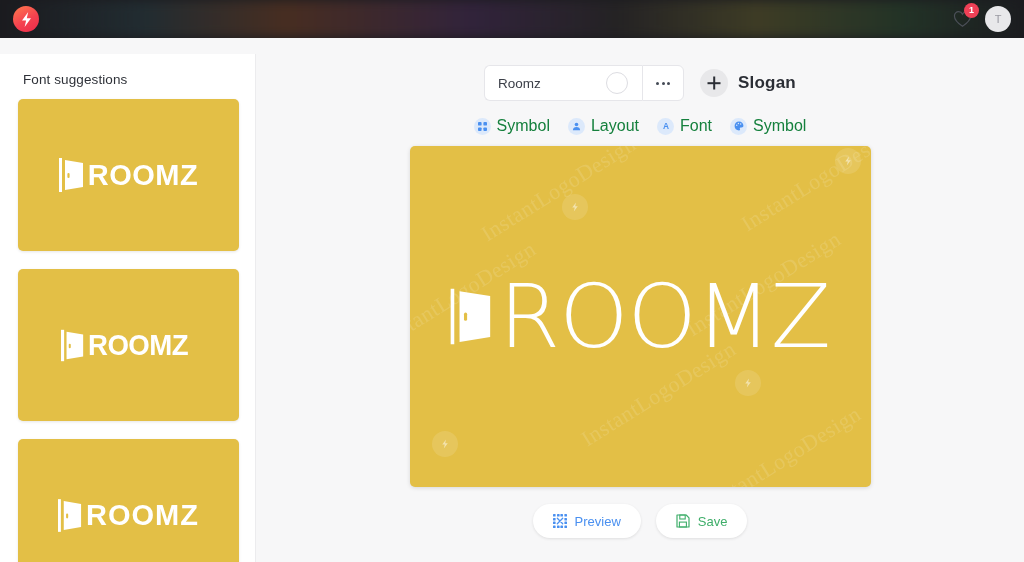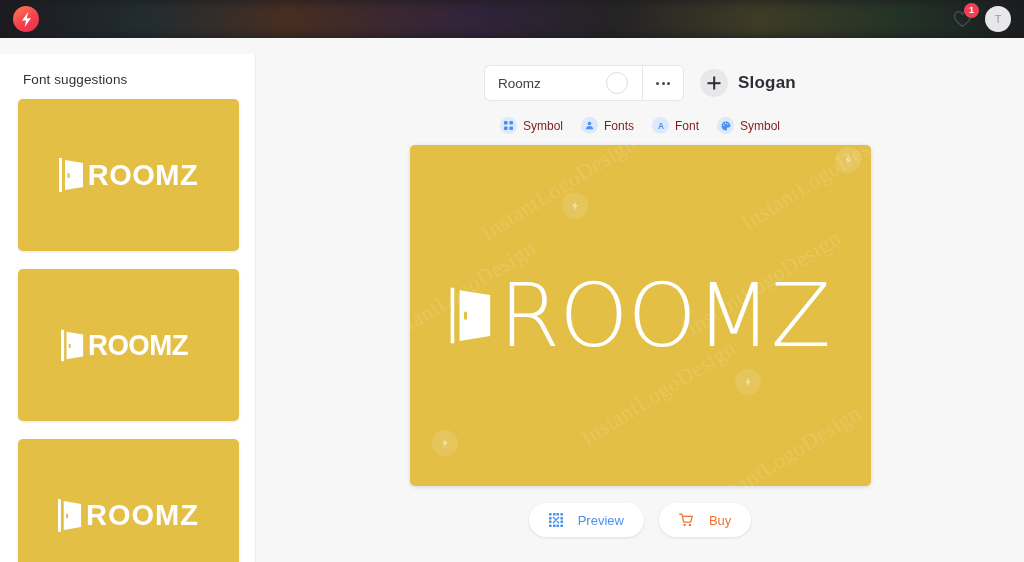--- a/index.html
+++ b/index.html
@@ -157,21 +157,21 @@
     gap: 18px; margin-top: 16px;
   }
   .tab { display: flex; align-items: center; gap: 6px; cursor: pointer; }
   .tab-ico {
     width: 17px; height: 17px; border-radius: 50%;
     background: #dce9fb; color: #4a90f0;
     display: flex; align-items: center; justify-content: center;
     flex: none;
   }
   .tab-ico svg { display: block; }
-  .tab-label { font-size: 12px; color: #7f1d1d; }
+  .tab-label { font-size: 16px; color: #15803d; }
 
   .canvas {
     width: 461px; height: 341px;
     margin: 11px auto 0;
     background: #e3bf46;
     border-radius: 5px;
     position: relative; overflow: hidden;
     box-shadow: 0 1px 4px rgba(0,0,0,.13);
   }
   .watermark { position: absolute; inset: 0; pointer-events: none; }
@@ -196,21 +196,21 @@
     letter-spacing: -1px; line-height: .92;
     font-family: "DejaVu Sans", sans-serif;
     white-space: nowrap;
   }
 
   .actions-row {
     display: flex; align-items: center; justify-content: center;
     gap: 15px; margin-top: 17px;
   }
   .pill {
-    display: flex; align-items: center; gap: 15px;
+    display: flex; align-items: center; gap: 8px;
     height: 34px; padding: 0 20px;
     background: #fff; border: 0; border-radius: 17px;
     cursor: pointer;
     box-shadow: 0 1px 3px rgba(0,0,0,.10);
     font-family: "Liberation Sans", sans-serif;
     font-size: 13px;
   }
   .pill svg { display: block; flex: none; }
   .pill-preview { color: #4a90f0; }
   .pill-save    { color: #3fae6a; }
@@ -317,21 +317,21 @@
         <span class="tab-label">Symbol</span>
       </div>
 
       <div class="tab">
         <span class="tab-ico">
           <svg width="9" height="9" viewBox="0 0 12 12" aria-hidden="true">
             <circle cx="6" cy="3.4" r="2.4" fill="#4a90f0"></circle>
             <path d="M1.2 11 C1.2 8.1 3.3 6.6 6 6.6 C8.7 6.6 10.8 8.1 10.8 11 Z" fill="#4a90f0"></path>
           </svg>
         </span>
-        <span class="tab-label">Fonts</span>
+        <span class="tab-label">Layout</span>
       </div>
 
       <div class="tab">
         <span class="tab-ico">
           <svg width="10" height="10" viewBox="0 0 12 12" aria-hidden="true">
             <text x="6" y="9.6" text-anchor="middle" font-family="Liberation Sans, sans-serif" font-size="10" font-weight="bold" fill="#4a90f0">A</text>
           </svg>
         </span>
         <span class="tab-label">Font</span>
       </div>
@@ -406,26 +406,26 @@
             <rect x="4" y="11.4" width="2.6" height="2.6" rx=".6"></rect>
             <rect x="11.4" y="11.4" width="2.6" height="2.6" rx=".6"></rect>
               <rect x="7.4" y="11.4" width="2.6" height="2.6" rx=".6"></rect>
             <rect x="11.4" y="7.4" width="2.6" height="2.6" rx=".6"></rect>
           </g>
           <path d="M4.3 4.3 L9.7 9.7 M9.7 4.3 L4.3 9.7" stroke="#4a90f0" stroke-width="1.3" stroke-linecap="round"></path>
         </svg>
         <span>Preview</span>
       </button>
 
-
-      <button class="pill pill-buy">
-        <svg width="15" height="14" viewBox="0 0 15 14" aria-hidden="true">
-          <path d="M0.6 1.2 H2.9 L4.6 9 H11.6 L13.4 3.4 H3.4" fill="none" stroke="#ee7533" stroke-width="1.25" stroke-linecap="round" stroke-linejoin="round"></path>
-          <circle cx="5.6" cy="12" r="1.2" fill="#ee7533"></circle>
-          <circle cx="10.9" cy="12" r="1.2" fill="#ee7533"></circle>
+      <button class="pill pill-save">
+        <svg width="14" height="14" viewBox="0 0 14 14" aria-hidden="true">
+          <path d="M1 1 H10.2 L13 3.8 V13 H1 Z" fill="none" stroke="#3fae6a" stroke-width="1.2" stroke-linejoin="round"></path>
+          <rect x="3.8" y="1" width="5.4" height="4" fill="none" stroke="#3fae6a" stroke-width="1.1"></rect>
+          <rect x="3.4" y="8.1" width="7" height="4.9" fill="none" stroke="#3fae6a" stroke-width="1.1"></rect>
         </svg>
-        <span>Buy</span>
+        <span>Save</span>
       </button>
+
 
     </div>
 
   </main>
 </div>
 
 </body></html>

